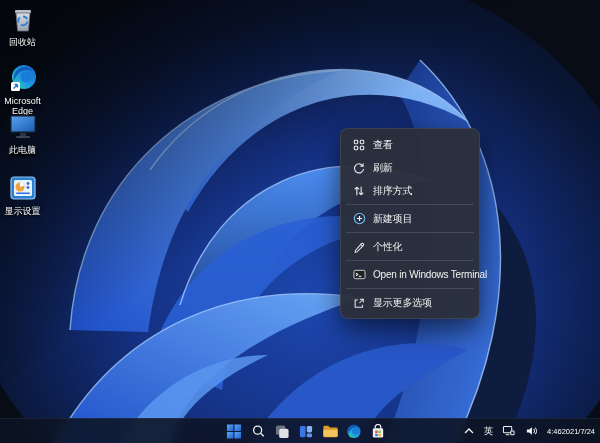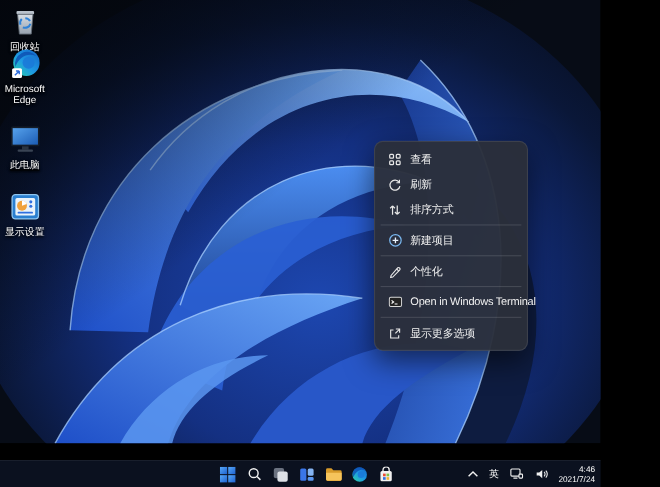--- a/index.html
+++ b/index.html
@@ -1,19 +1,18 @@
 <!DOCTYPE html>
 <html><head>
 <meta charset="utf-8">
 <style>
   html,body{margin:0;padding:0;background:#000;}
   .screen{
-    position:relative;width:528px;height:443px;overflow:hidden;
+    position:relative;width:600px;height:443px;overflow:hidden;
     font-family:"Liberation Sans","DejaVu Sans",sans-serif;
-    padding-left:18px;
     -webkit-font-smoothing:antialiased;
   }
   .wallpaper{position:absolute;inset:0;}
   
   .desktop-item{
     position:absolute;left:0;width:45px;display:flex;flex-direction:column;
     align-items:center;gap:3px;cursor:default;
   }
   .desktop-item .dlabel{
     color:#fff;font-size:9px;line-height:10px;text-align:center;
@@ -48,21 +47,21 @@
   .tb-center{
     position:absolute;left:50%;top:0;height:100%;transform:translateX(calc(-50% + 6px));
     display:flex;align-items:center;gap:7px;
   }
   .tb-btn{width:17px;height:17px;display:flex;align-items:center;justify-content:center;border-radius:3px;}
   .tb-tray{
     position:absolute;right:3px;top:0;height:100%;
     display:flex;align-items:center;gap:8px;color:#fff;
   }
   .tray-lang{font-size:9px;color:#fff;}
-  .tray-clock{display:flex;flex-direction:column;align-items:flex-end;justify-content:center;
+  .tray-clock{display:flex;flex-direction:row;align-items:flex-end;justify-content:center;
     color:#fff;font-size:7.5px;line-height:9px;padding-right:2px;}
 </style>
 </head>
 <body>
 
 <div class="screen">
 
   <svg class="wallpaper" viewBox="0 0 600 443" preserveAspectRatio="none">
     <defs>
       <radialGradient id="bgGlow" cx="52%" cy="58%" r="72%">
@@ -130,21 +129,21 @@
       <path d="M7,8 L21,8 L19.4,26 L8.6,26 Z" fill="url(#binG)" stroke="#5f6872" stroke-width="0.8"></path>
       <g fill="none" stroke="#2f82d8" stroke-width="1.8">
         <path d="M14,11.5 a5 5 0 0 1 4.3,2.6"></path>
         <path d="M18.6,16.5 a5 5 0 0 1 -6.8,3.4"></path>
         <path d="M9.6,17.5 a5 5 0 0 1 1.2,-5.2"></path>
       </g>
     </svg>
     <div class="dlabel">回收站</div>
   </div>
 
-  <div class="desktop-item" style="top:44px;">
+  <div class="desktop-item" style="top:64px;">
     <svg width="28" height="29" viewBox="0 0 28 29">
       <defs>
         <linearGradient id="edgeG" x1="0" y1="1" x2="1" y2="0">
           <stop offset="0%" stop-color="#2bd4a0"></stop>
             <stop offset="45%" stop-color="#1e9ae4"></stop>
             <stop offset="100%" stop-color="#1464c8"></stop>
         </linearGradient>
       </defs>
       <circle cx="15" cy="13" r="12" fill="url(#edgeG)"></circle>
       <path d="M5,17 A11 11 0 0 1 24,7 C17,3.5 8,7 5,17 Z" fill="#0d4fb0" opacity="0.8"></path>

